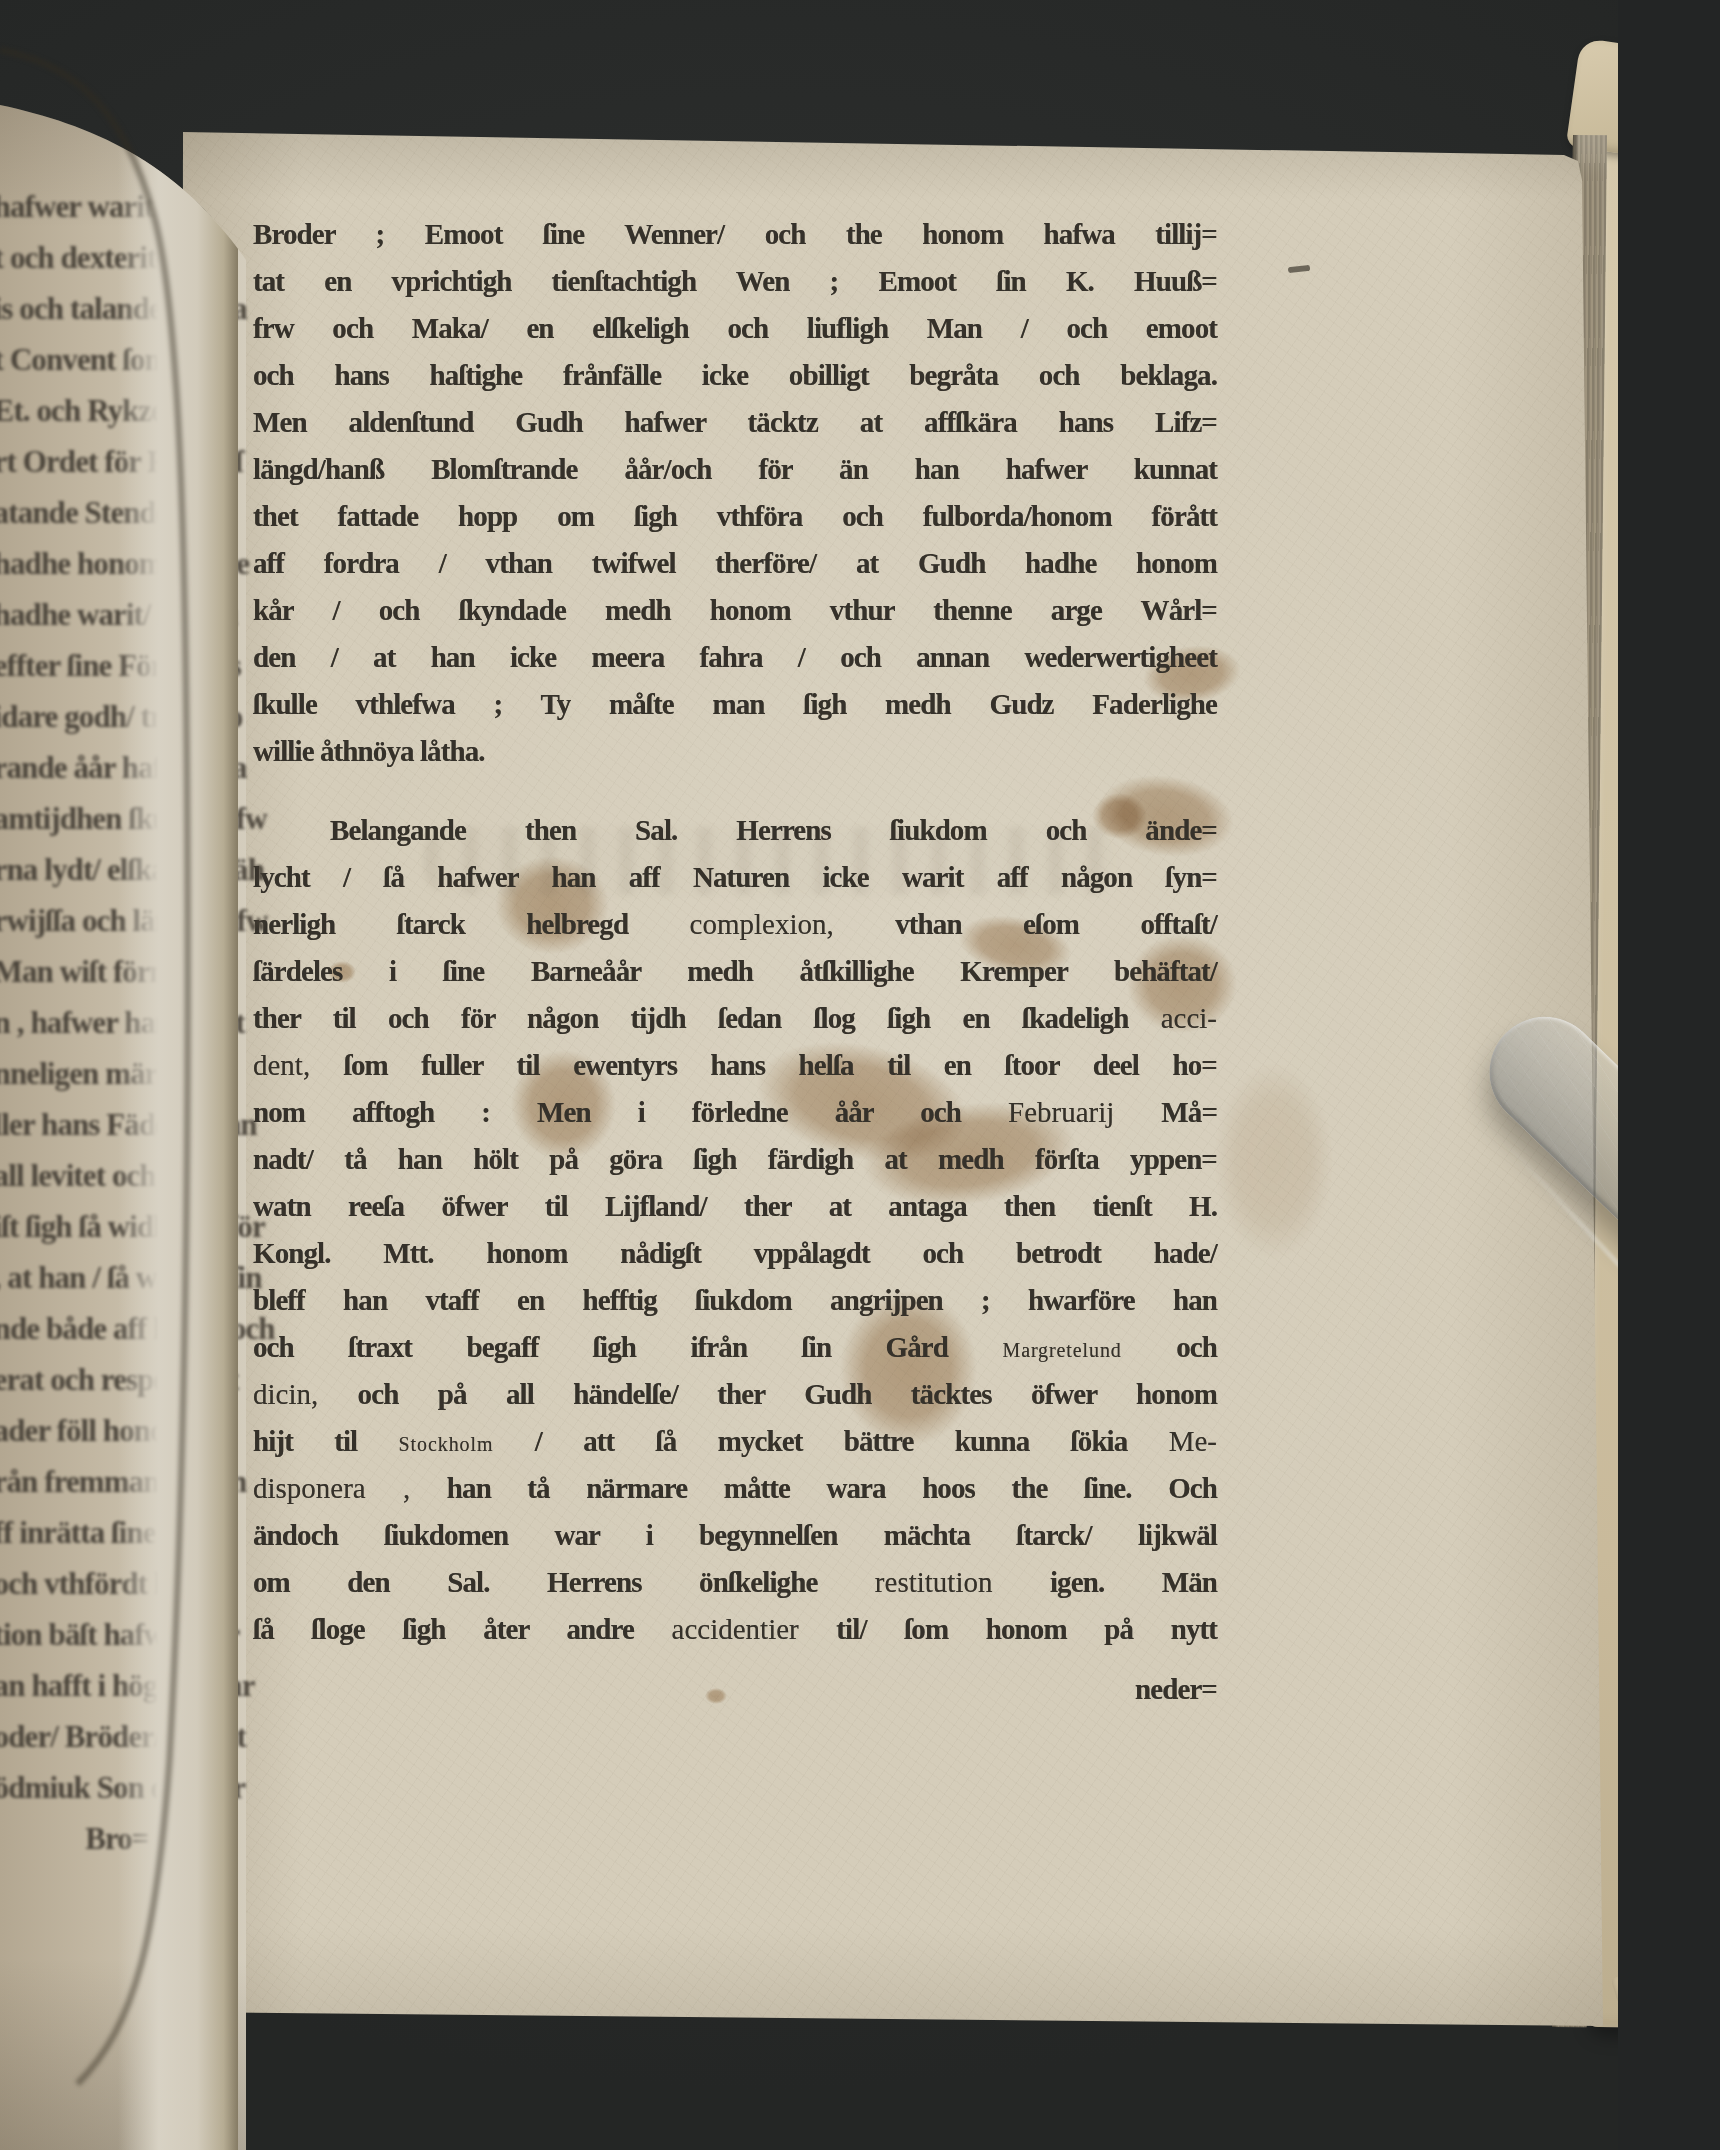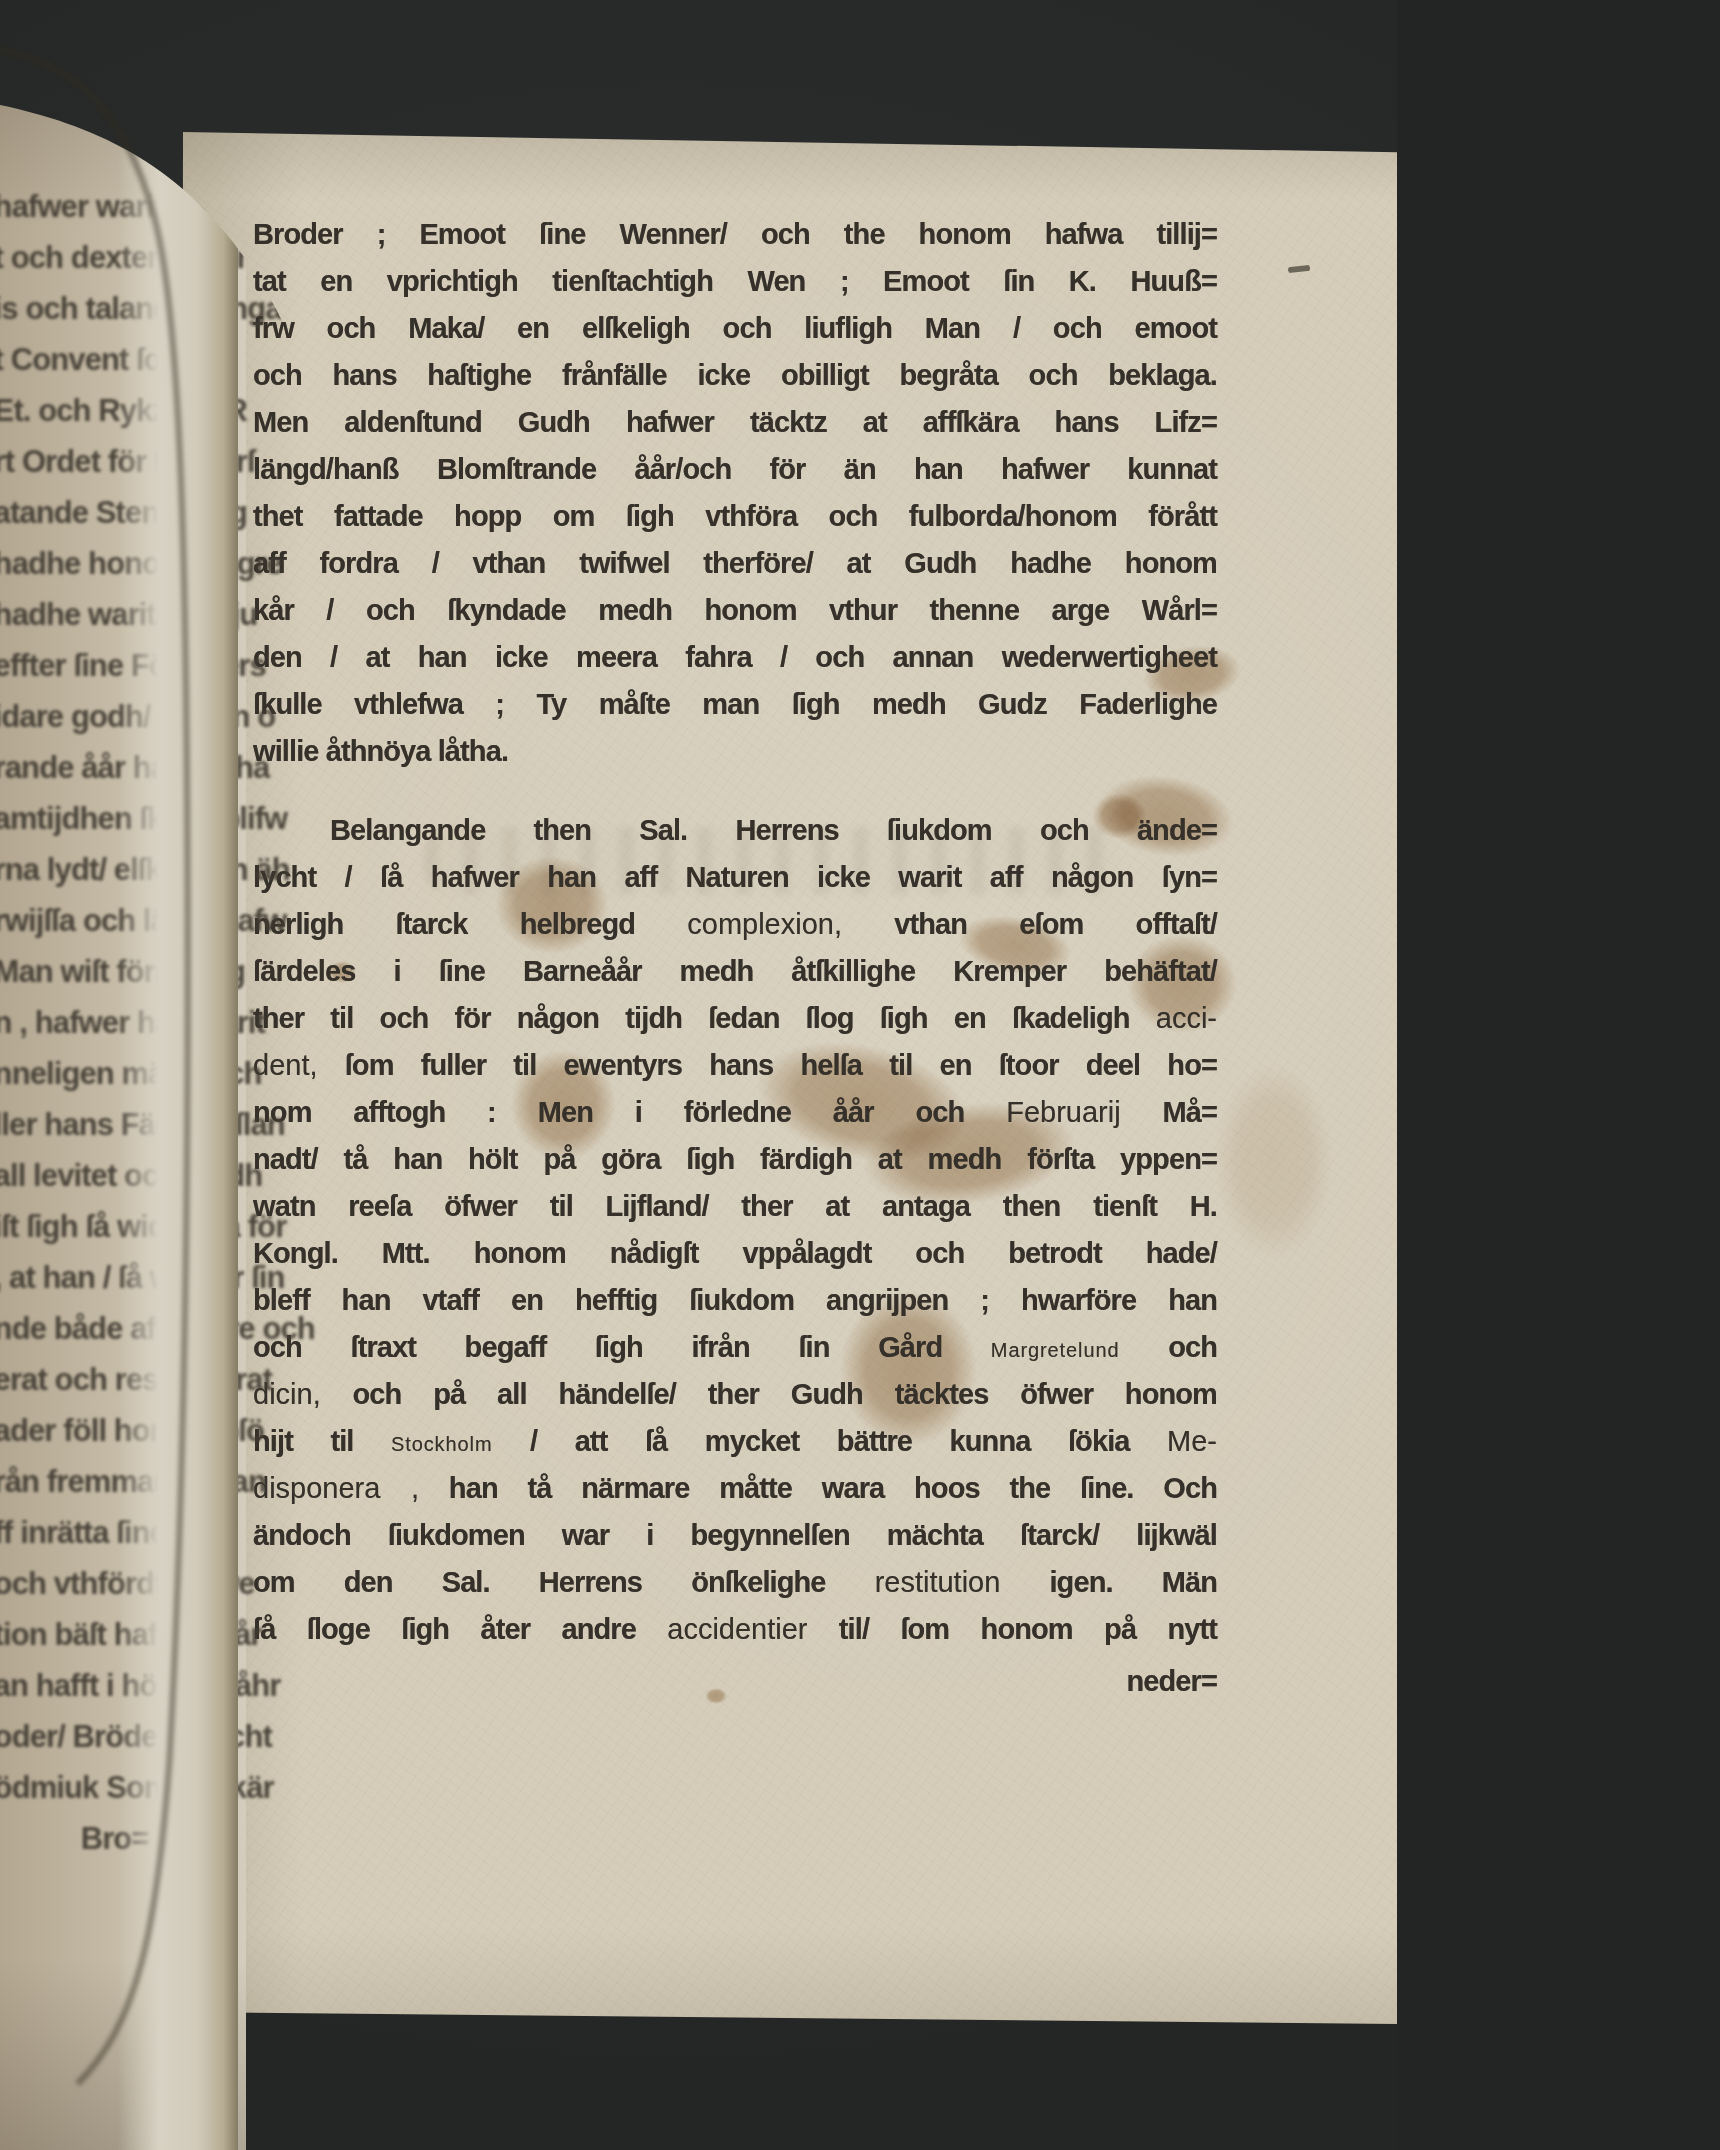--- a/index.html
+++ b/index.html
@@ -1,18 +1,18 @@
 <!DOCTYPE html>
 <html style="font-size:7.3px"><head>
 <meta charset="utf-8">
 <style>
   html,body{margin:0;padding:0;background:#232525;}
-  .scene{position:relative;width:1397px;height:2151px;overflow:hidden;
+  .scene{position:relative;width:1618px;height:2151px;overflow:hidden;
          background:radial-gradient(ellipse 1460px 1186px at 48% 42%, #313333 0%, #2b2d2c 55%, #242625 100%);
-         font-family:Liberation Sans, sans-serif;}
+         font-family:Liberation Serif, serif;}
   .scene *{position:absolute;box-sizing:border-box;}
 
   
   .cover{left:1604px;top:135px;width:78px;height:1892px;
          transform:rotate(0.6deg);transform-origin:top left;
          background:linear-gradient(178deg,#d6c9ac 0%,#cfc2a4 40%,#c9ba9b 75%,#bcae8f 100%);
          border-radius:10px 25px 21px 13.7px;
          box-shadow:inset -8.2px 0 13.7px rgba(90,78,55,.28), inset 2.7px 0 6.4px rgba(255,255,250,.25), 6.4px 9px 18px rgba(0,0,0,.35);}
   .cover-tab{left:1573px;top:42px;width:68px;height:109px;
          transform:rotate(8deg);
@@ -44,21 +44,21 @@
         repeating-linear-gradient(-55deg, rgba(110,100,82,.05) 0 0.9px, rgba(110,100,82,0) 0.9px 10.5px),
         #d5cdba;}
 
   
   .text-block{left:253px;top:211px;width:964px;color:#35312a;
         font-size:29px;font-weight:bold;letter-spacing:-0.9px;
         text-shadow:0 0 0.5px rgba(53,47,38,.55);}
   .tline{position:relative;height:47px;line-height:47px;white-space:nowrap;
         text-align:justify;text-align-last:justify;}
   .tline.no-just{text-align-last:left;}
-  .tline.cw{text-align-last:right;margin-top:5px;}
+  .tline.cw{text-align-last:right;margin-top:13px;}
   .para2{position:relative;margin-top:25.6px;}
   .para2 .tline:first-child{padding-left:77px;margin-top:32px;}
   .para1,.para2,.cw-row{position:relative;}
   span.f{position:static;}
   span.r{position:static;font-weight:normal;letter-spacing:0;}
   span.rl{position:static;font-weight:normal;letter-spacing:0.9px;font-size:20px;}
 
   
   .ghost{left:424px;top:827px;width:694px;height:68px;border-radius:27px;
         background:repeating-linear-gradient(90deg, rgba(118,106,88,.20) 0 15.5px, rgba(118,106,88,.03) 15.5px 39px);

